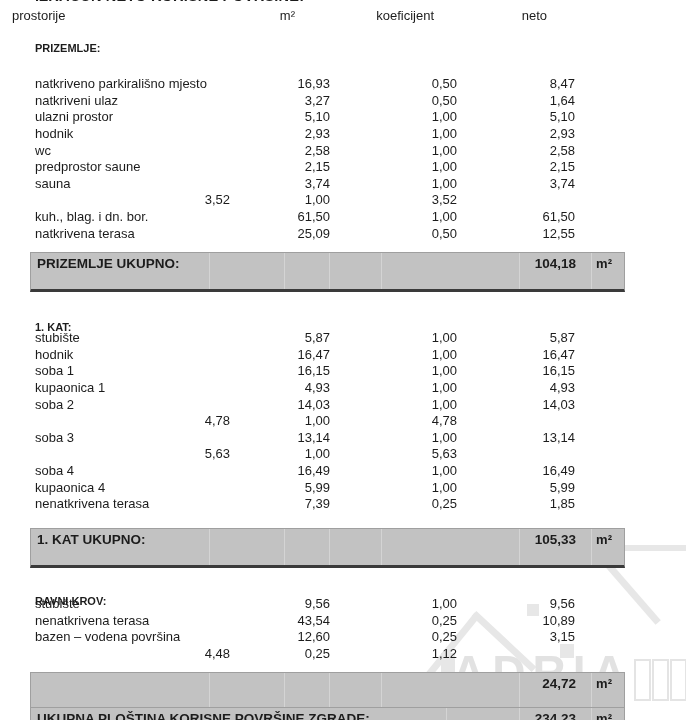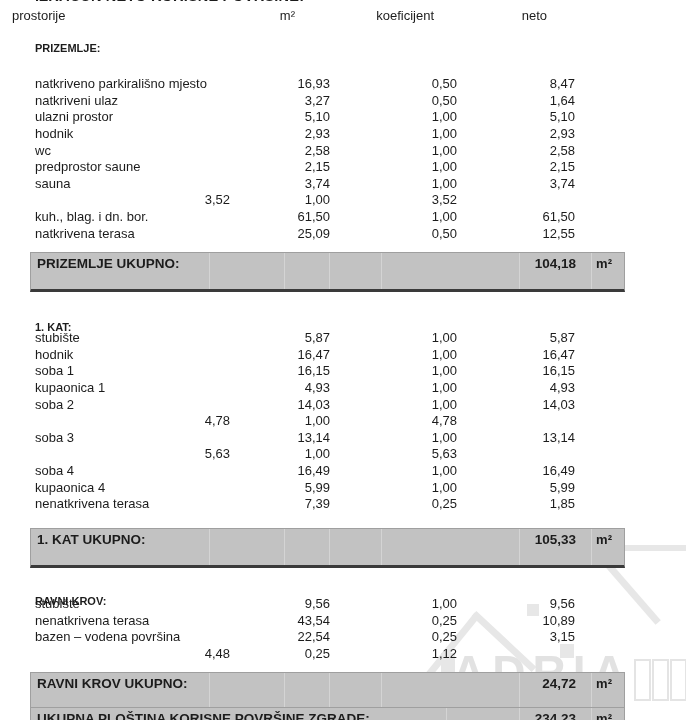--- a/index.html
+++ b/index.html
@@ -242,38 +242,37 @@
           <div class="num">9,56</div>
         </div>
         <div class="grid-row">
           <div>nenatkrivena terasa</div>
           <div class="num">43,54</div>
           <div class="num">0,25</div>
           <div class="num">10,89</div>
         </div>
         <div class="grid-row">
           <div>bazen – vodena površina</div>
-          <div class="num">22,54</div>
+          <div class="num">12,60</div>
           <div class="num">0,25</div>
           <div class="num">3,15</div>
         </div>
         <div class="grid-row">
           <div class="num">4,48</div>
           <div class="num">0,25</div>
           <div class="num">1,12</div>
         </div>
       </div>
       <div class="band" style="top: 672px;">
         <div class="divider" style="left: 178px;"></div>
         <div class="divider" style="left: 253px;"></div>
         <div class="divider" style="left: 298px;"></div>
         <div class="divider" style="left: 350px;"></div>
         <div class="divider" style="left: 488px;"></div>
         <div class="divider" style="left: 560px;"></div>
-        <span class="b-label">RAVNI KROV UKUPNO:</span>
         <span class="b-value">24,72</span>
         <span class="b-unit">m²</span>
       </div>
     </div>
 
   <div class="band" style="top:707px;">
     <div class="divider" style="left:415px;"></div>
     <div class="divider" style="left:488px;"></div>
     <div class="divider" style="left:560px;"></div>
     <span class="b-label">UKUPNA PLOŠTINA KORISNE POVRŠINE ZGRADE:</span>

